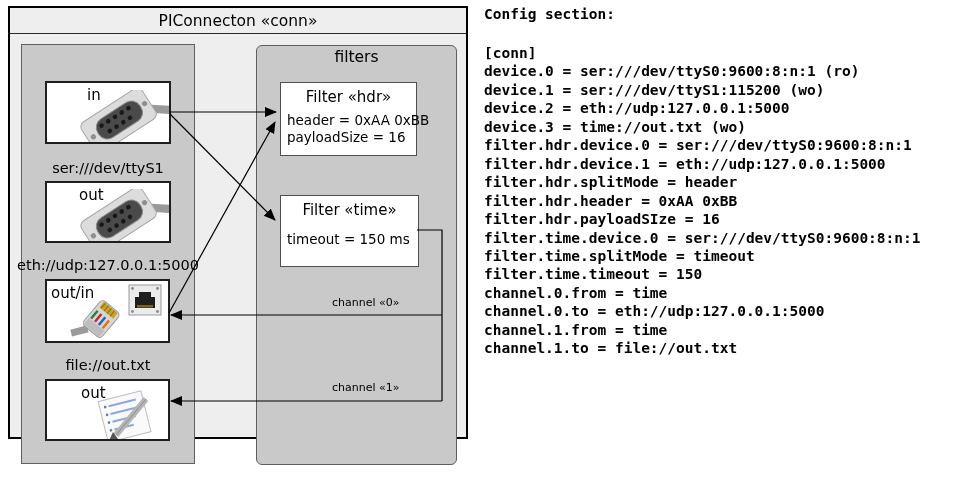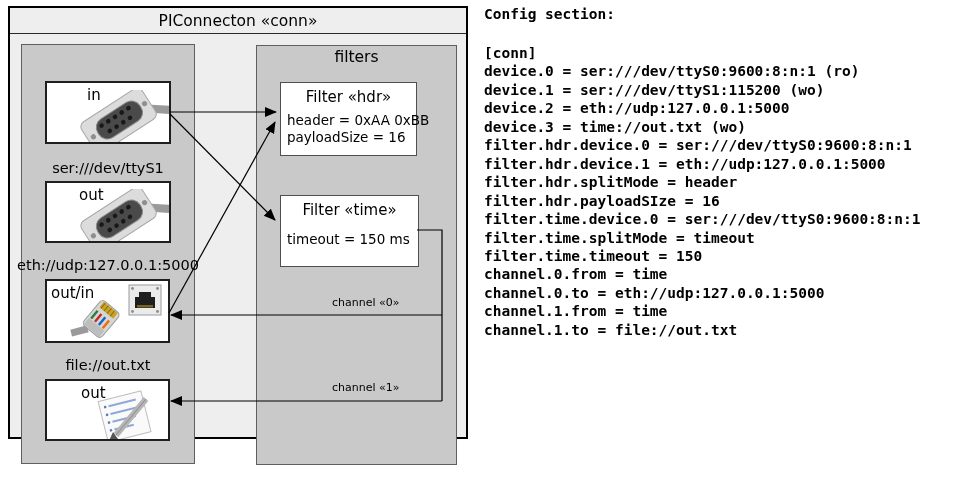--- a/index.html
+++ b/index.html
@@ -6,21 +6,21 @@
   #canvas{position:relative;width:964px;height:484px;background:#ffffff;overflow:hidden;
           font-family:"DejaVu Sans","Liberation Sans",sans-serif;color:#000;}
 
   
   .outer-box{position:absolute;left:8px;top:6px;width:460px;height:433px;box-sizing:border-box;
              background:#eeeeee;border:2px solid #000;}
   .outer-title{position:absolute;left:0;top:0;width:100%;height:26px;box-sizing:border-box;
                border-bottom:1px solid #2a2a2a;text-align:center;font-size:15.5px;line-height:26px;}
   .panel{position:absolute;box-sizing:border-box;background:#c9c9c9;border:1px solid #5f5f5f;}
   .panel-devices{left:19px;top:42px;width:174px;height:420px;}
-  .panel-filters{left:254px;top:43px;width:201px;height:420px;}
+  .panel-filters{left:254px;top:43px;width:201px;height:420px;border-radius:6px;}
   .panel-title{position:absolute;top:2px;left:0;width:100%;text-align:center;font-size:15.5px;}
   .dev-label{position:absolute;left:-14px;width:200px;text-align:center;font-size:14.5px;white-space:nowrap;}
   .dev-box{position:absolute;box-sizing:border-box;background:#fff;border:2px solid #1f1f1f;overflow:hidden;}
   .dev-dir{position:absolute;top:1px;font-size:15px;line-height:22px;}
   .filter-box{position:absolute;box-sizing:border-box;background:#fff;border:1px solid #4f4f4f;}
   .filter-title{position:absolute;top:5px;left:0;width:100%;text-align:center;font-size:15px;}
   .filter-param{position:absolute;left:6px;font-size:13.5px;white-space:nowrap;}
   .chan-label{position:absolute;width:90px;text-align:left;font-size:11px;white-space:nowrap;}
   .icon{position:absolute;}
   #arrows{position:absolute;left:0;top:0;pointer-events:none;}
@@ -172,20 +172,21 @@
     <div class="config-heading">Config section:</div>
     <div>
         <div class="cfg-line">[conn]</div>
         <div class="cfg-line">device.0 = ser:///dev/ttyS0:9600:8:n:1 (ro)</div>
         <div class="cfg-line">device.1 = ser:///dev/ttyS1:115200 (wo)</div>
         <div class="cfg-line">device.2 = eth://udp:127.0.0.1:5000</div>
         <div class="cfg-line">device.3 = time://out.txt (wo)</div>
         <div class="cfg-line">filter.hdr.device.0 = ser:///dev/ttyS0:9600:8:n:1</div>
         <div class="cfg-line">filter.hdr.device.1 = eth://udp:127.0.0.1:5000</div>
         <div class="cfg-line">filter.hdr.splitMode = header</div>
+        <div class="cfg-line">filter.hdr.header = 0xAA 0xBB</div>
         <div class="cfg-line">filter.hdr.payloadSIze = 16</div>
         <div class="cfg-line">filter.time.device.0 = ser:///dev/ttyS0:9600:8:n:1</div>
         <div class="cfg-line">filter.time.splitMode = timeout</div>
         <div class="cfg-line">filter.time.timeout = 150</div>
         <div class="cfg-line">channel.0.from = time</div>
         <div class="cfg-line">channel.0.to = eth://udp:127.0.0.1:5000</div>
         <div class="cfg-line">channel.1.from = time</div>
         <div class="cfg-line">channel.1.to = file://out.txt</div>
       </div>
   </div>

